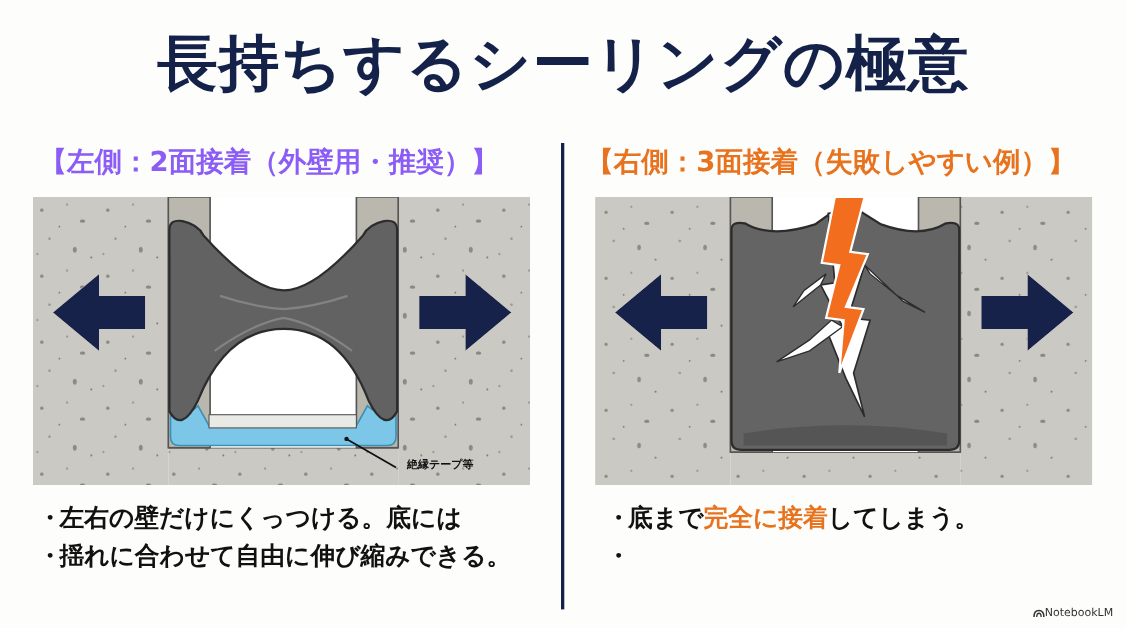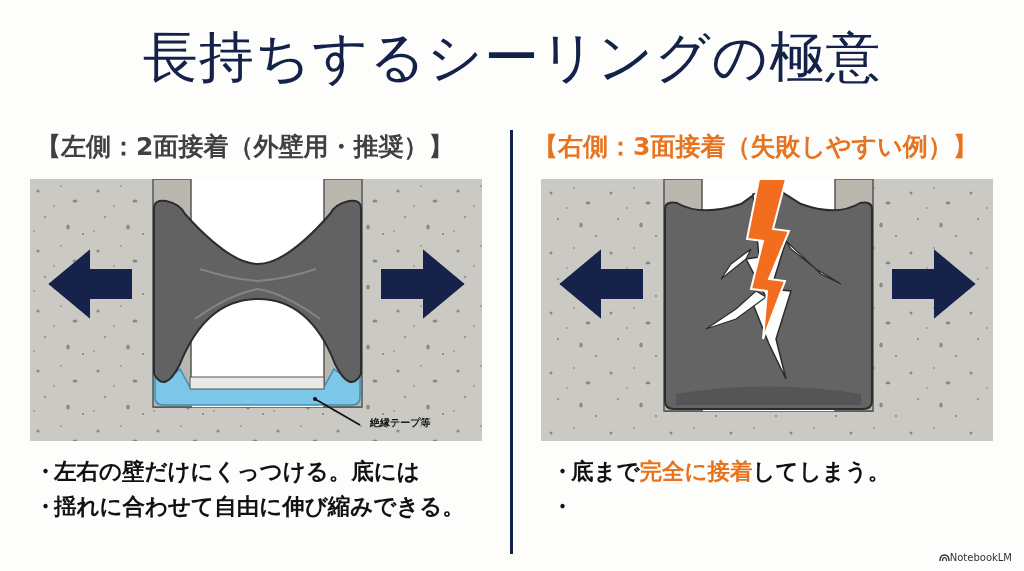--- a/index.html
+++ b/index.html
@@ -3,28 +3,28 @@
 <meta charset="utf-8">
 <style>
   html, body { margin:0; padding:0; }
   body {
     width:1024px; height:571px; overflow:hidden; position:relative;
     background:#fdfdfc;
     font-family:"DejaVu Sans","Liberation Sans",sans-serif;
   }
   .title {
     position:absolute; left:0; top:22px; width:1024px; text-align:center;
-    font-size:55px; font-weight:normal; color:#14224a; letter-spacing:1px;
+    font-size:55px; font-weight:bold; color:#14224a; letter-spacing:1px;
     line-height:70px;
   }
   .subhead {
     position:absolute; top:130px; font-size:25px; font-weight:bold;
     line-height:34px; white-space:nowrap;
   }
-  .subhead.left { left:36px; color:#404040; }
+  .subhead.left { left:36px; color:#8b5cf6; }
   .subhead.right { left:533px; color:#e8731f; }
   .divider {
     position:absolute; left:510px; top:130px; width:3px; height:424px;
     background:#14224a;
   }
   .panel { position:absolute; top:179px; width:452px; height:262px; }
   .panel.left { left:30px; }
   .panel.right { left:541px; }
   .panel svg { display:block; }
   .bullets {

